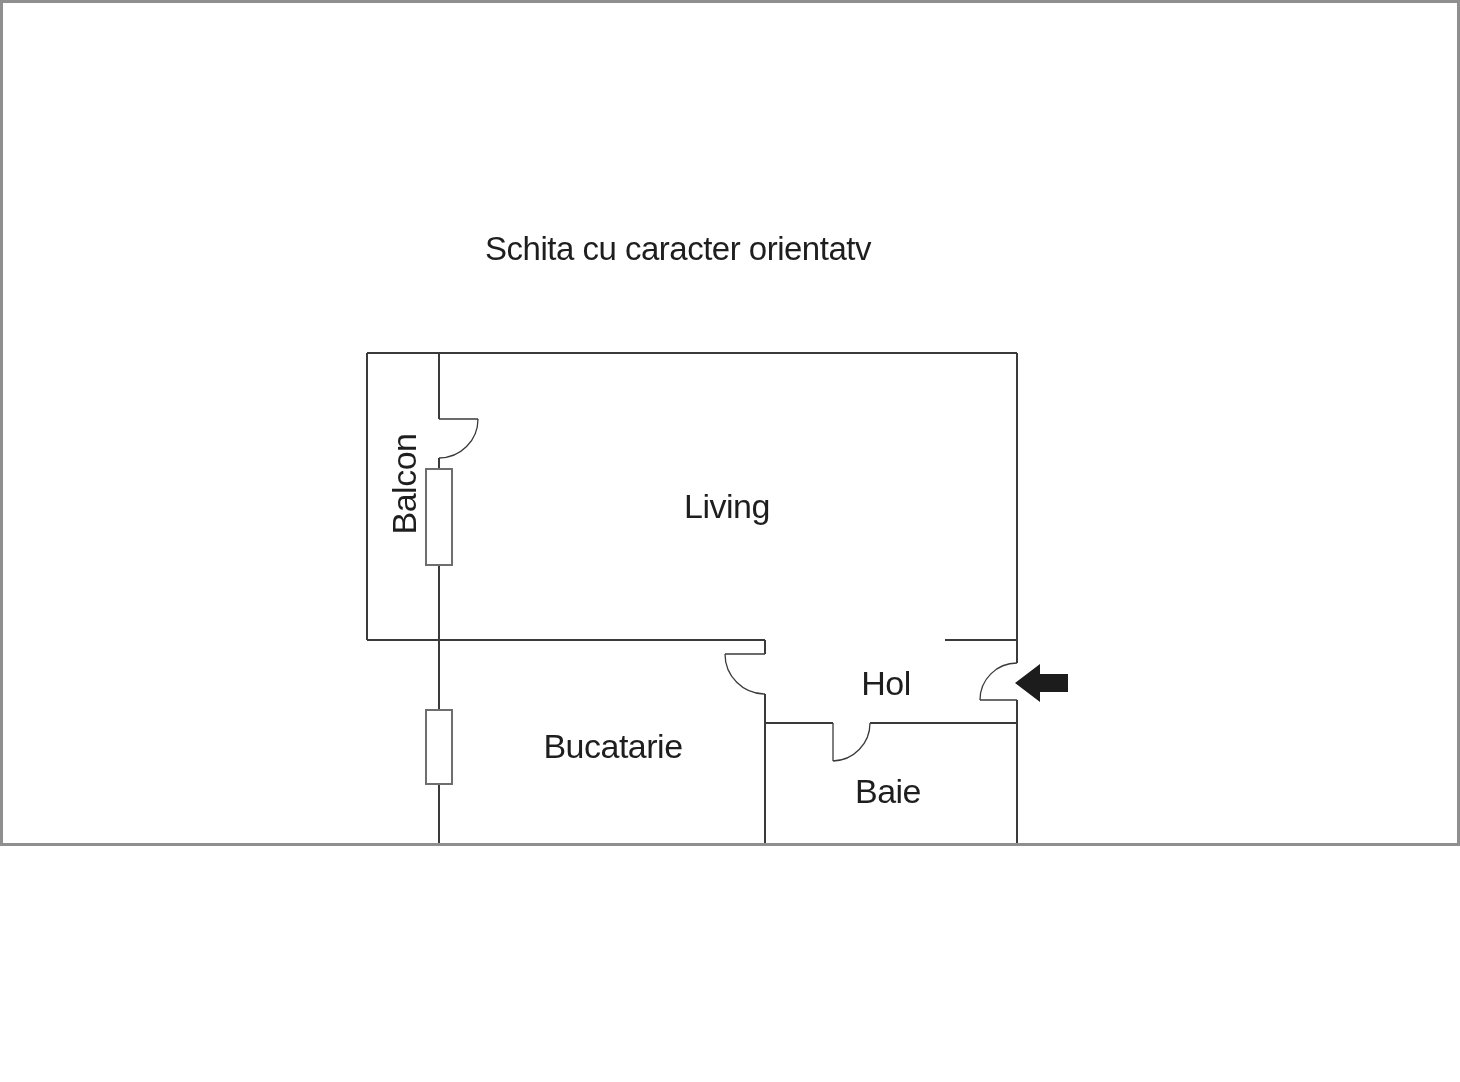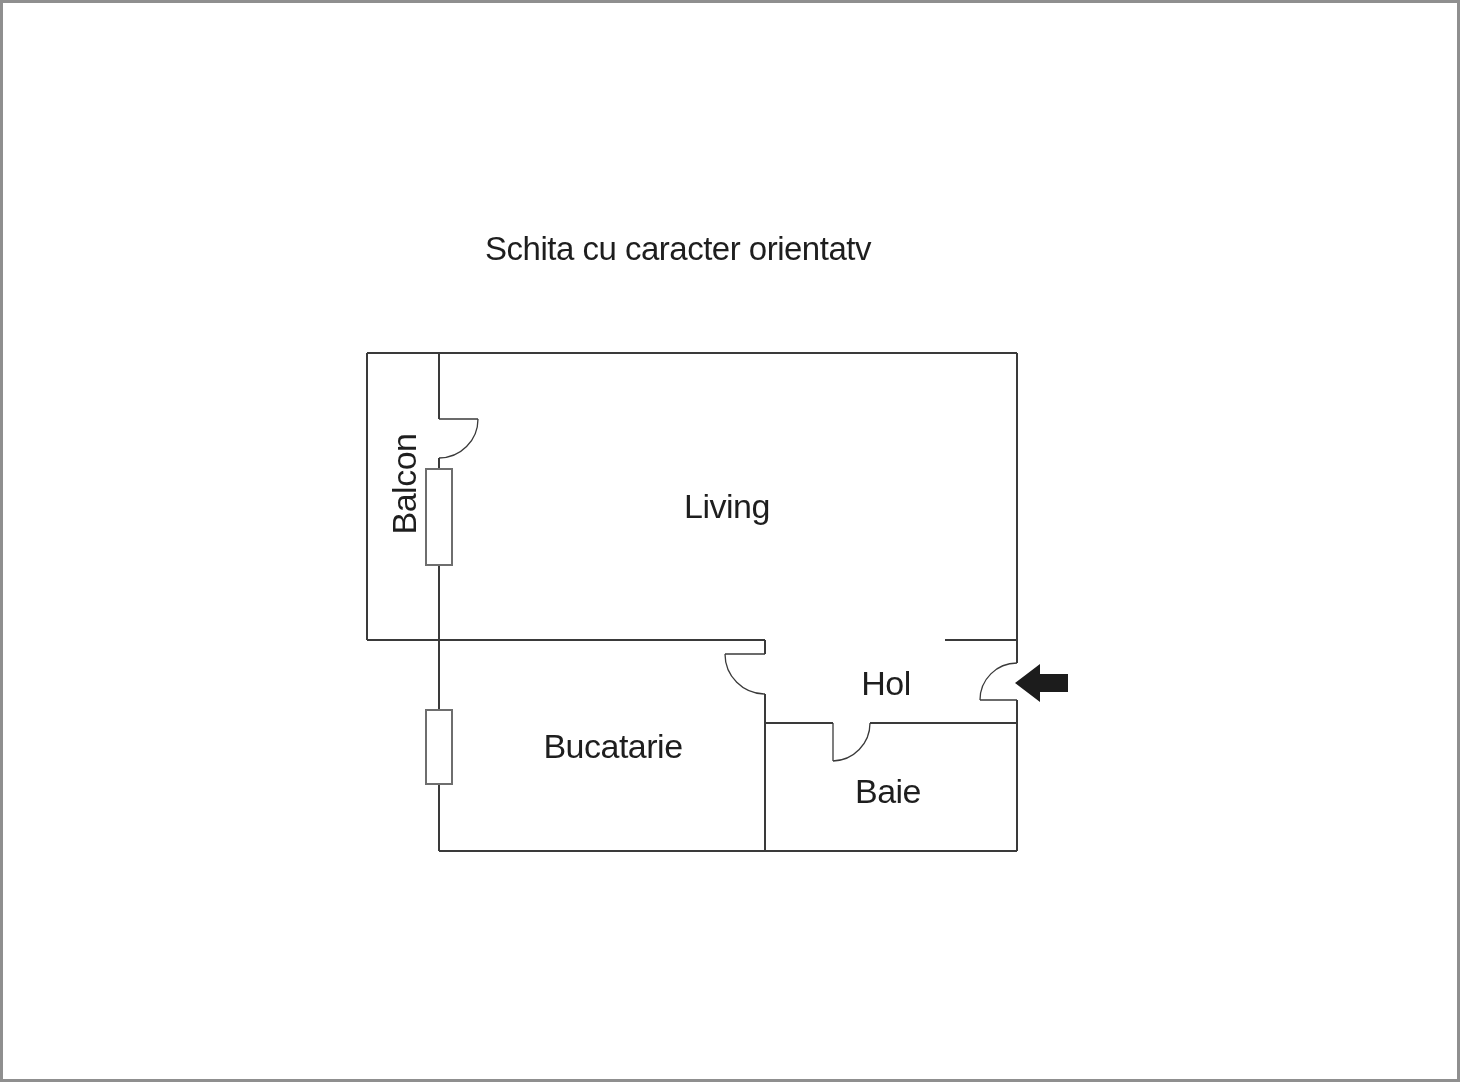--- a/index.html
+++ b/index.html
@@ -4,21 +4,21 @@
 <style>
   html, body {
     margin: 0;
     padding: 0;
     background: #ffffff;
     font-family: "Liberation Sans", sans-serif;
   }
   .page {
     position: relative;
     width: 1460px;
-    height: 1082px;
+    height: 846px;
     box-sizing: border-box;
     border: 3px solid var(--color-border, #8f8f8f);
     background: var(--color-background, #ffffff);
     overflow: hidden;
     text-decoration: underline;
   }
   svg.plan {
     position: absolute;
     top: -3px;
     left: -3px;

